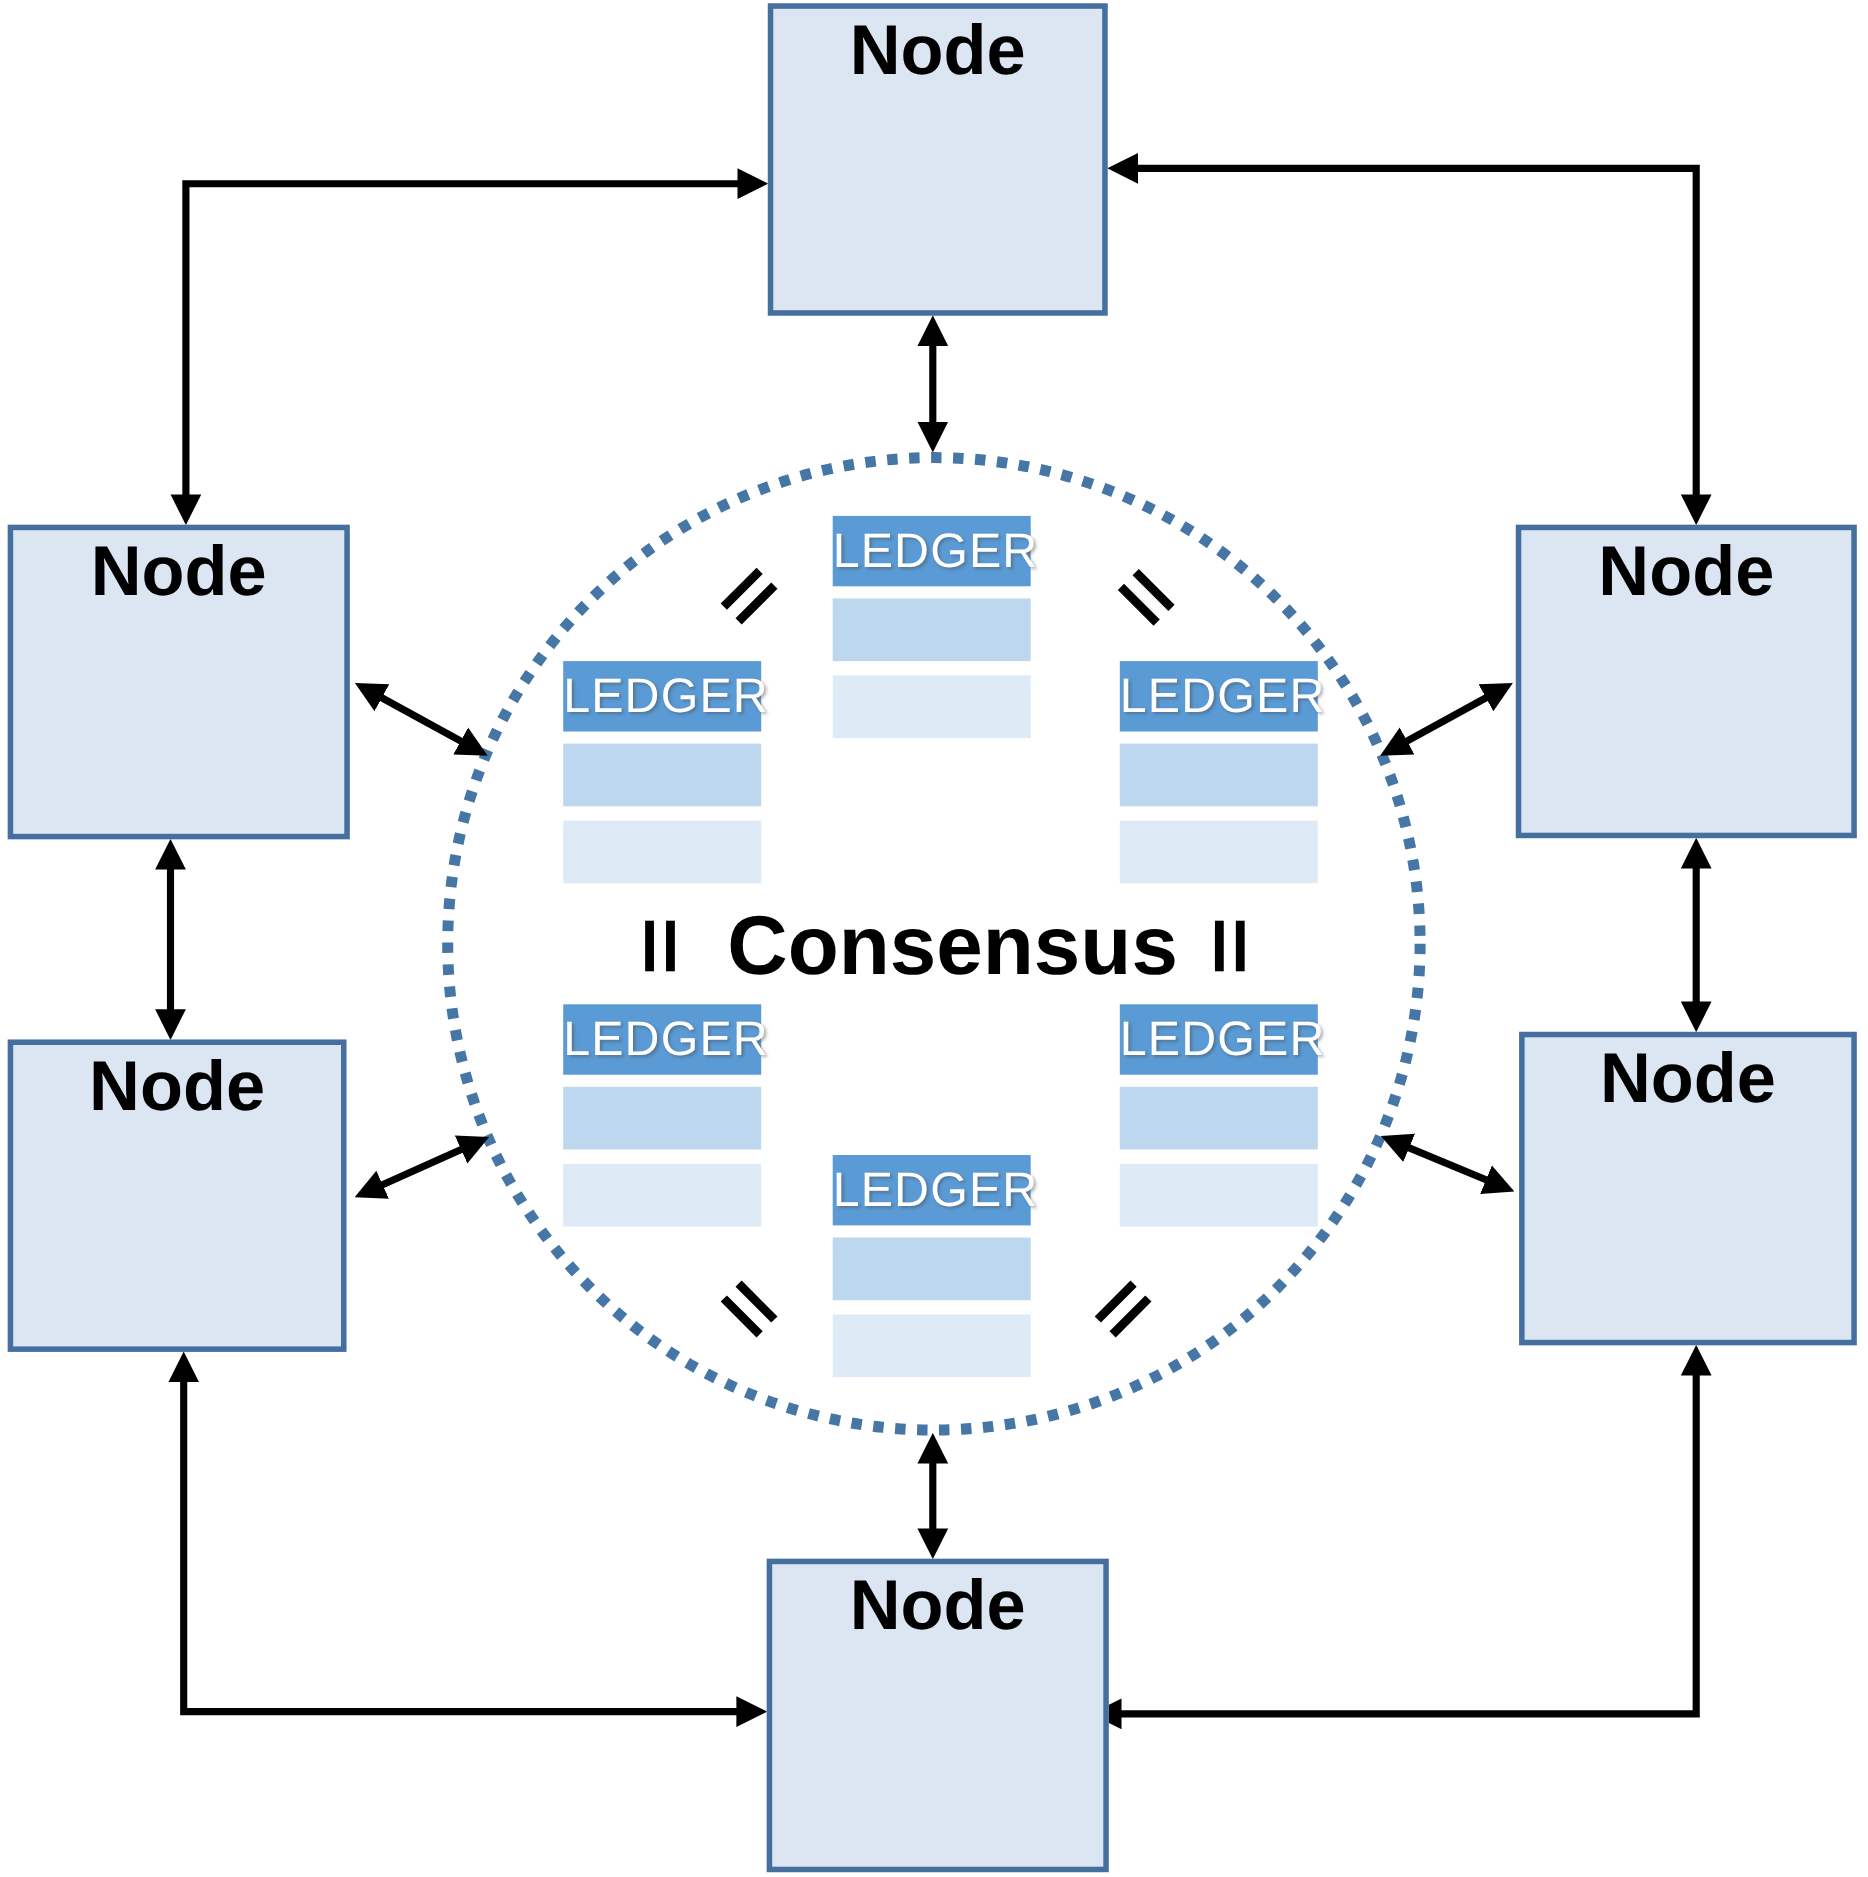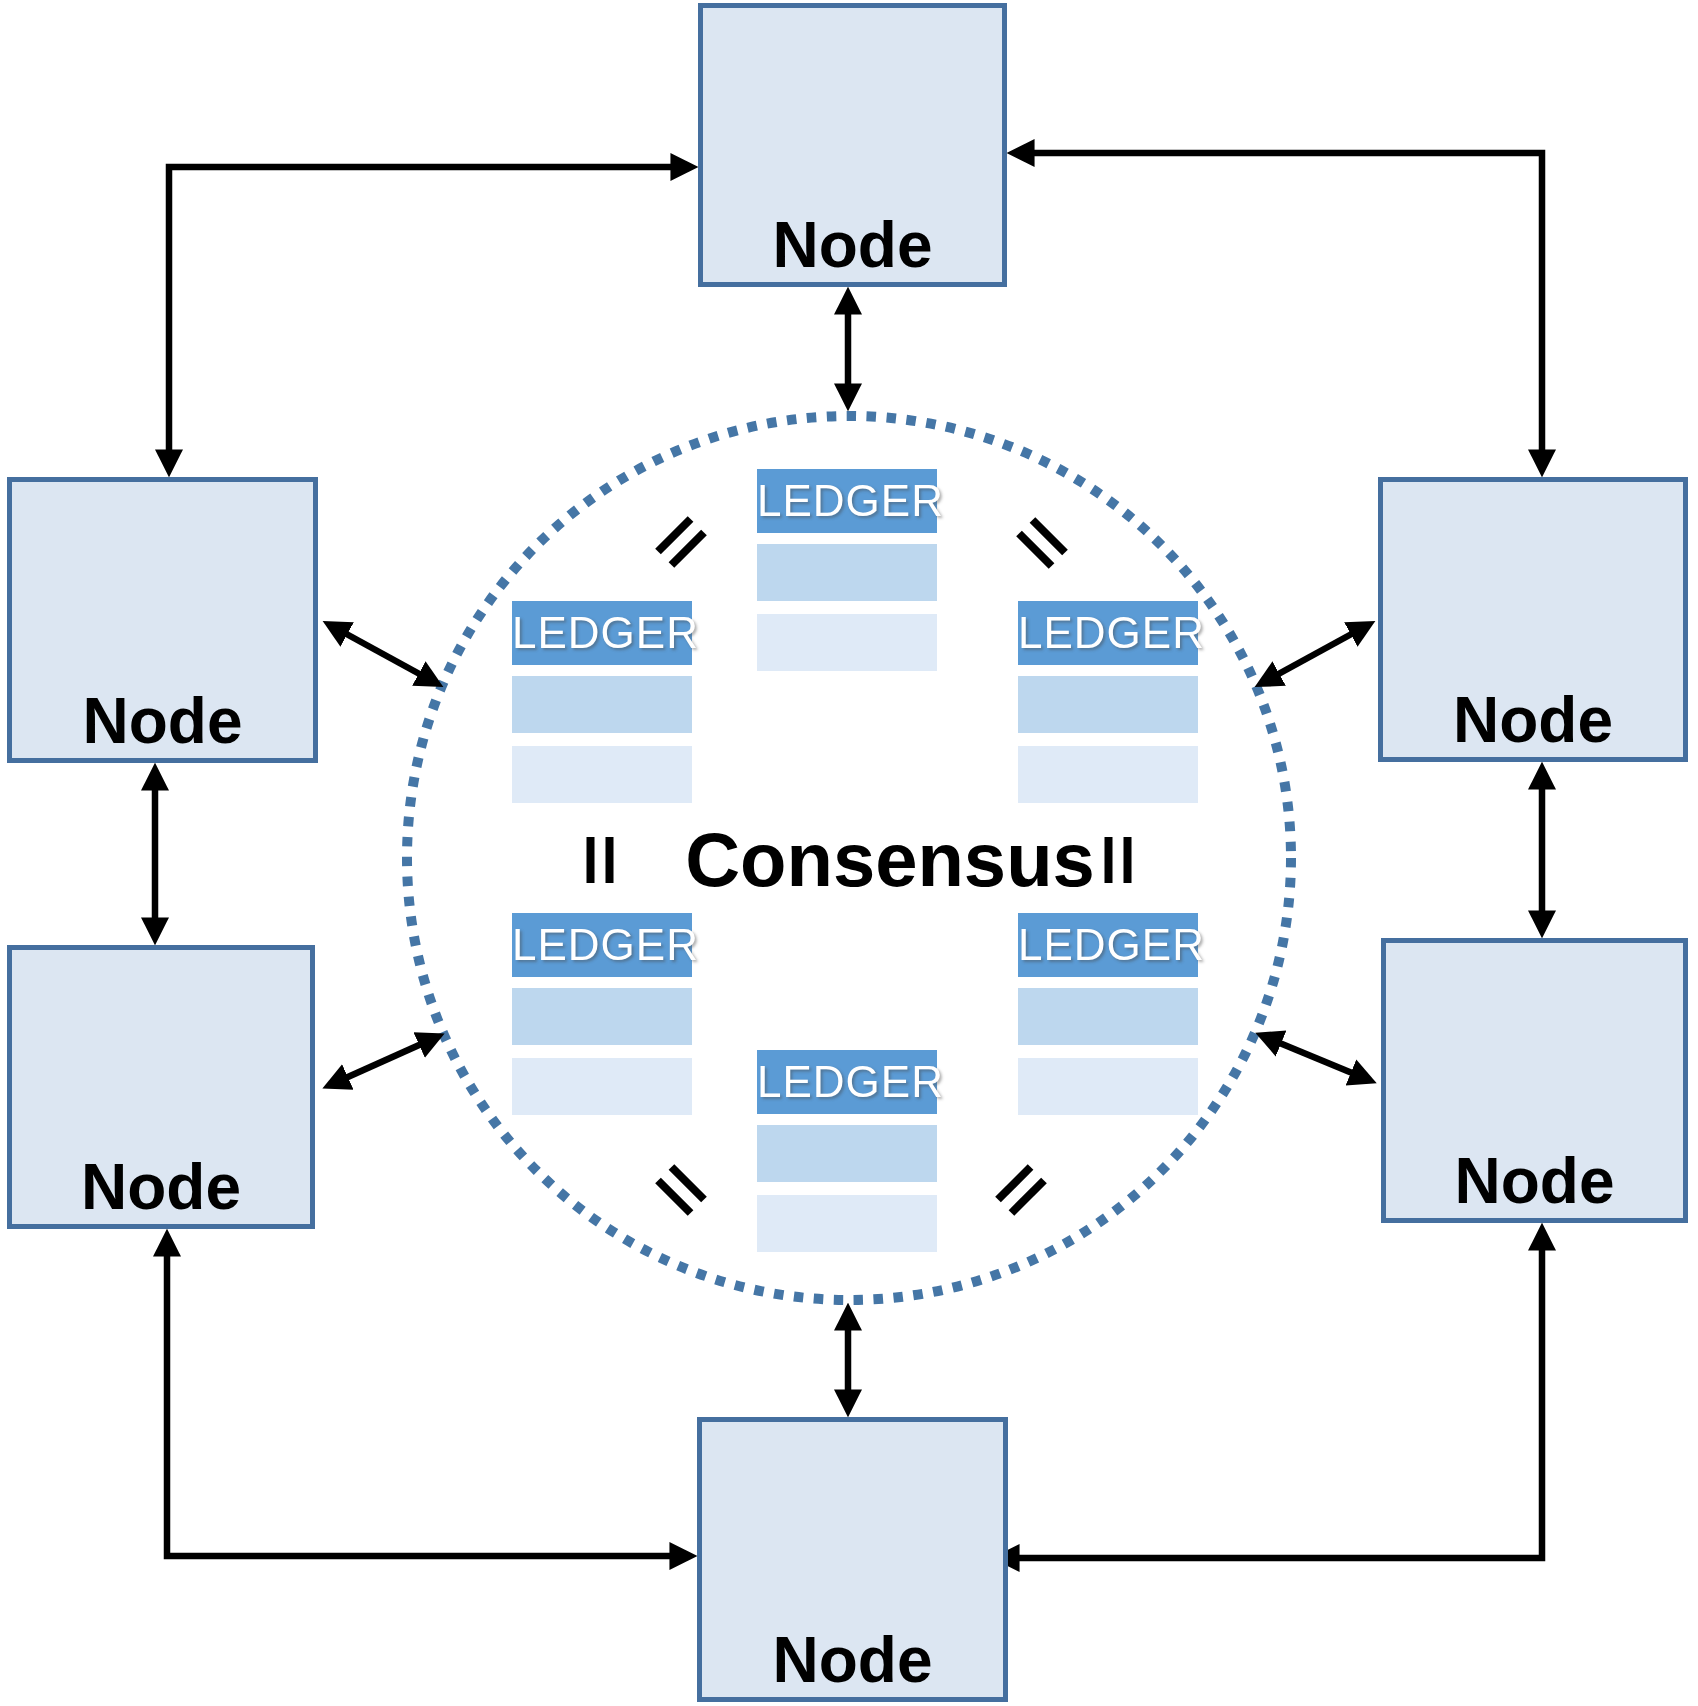--- a/index.html
+++ b/index.html
@@ -11,21 +11,21 @@
     overflow:hidden;
   }
   .overlay{position:absolute;left:0;top:0;width:1698px;height:1706px;}
 
   
   .node{
     position:absolute;
     box-sizing:border-box;
     background:var(--node-fill,#dce6f2);
     border:5px solid var(--node-border,#456f9f);
-    display:flex;align-items:flex-end;justify-content:center;
+    display:flex;align-items:flex-start;justify-content:center;
   }
   .node-label{
     font-size:64px;font-weight:bold;color:#000;
     letter-spacing:0px;
   }
 
   
   .ledger{position:absolute;width:180px;}
   .ledger-header{
     box-sizing:border-box;
@@ -48,21 +48,21 @@
   .equals i{
     display:block;width:46px;height:8px;background:#000;
   }
   .equals i + i{margin-top:11px;}
 
   
   .consensus-label{
     position:absolute;
     left:656px;top:816px;width:420px;height:88px;
     line-height:88px;text-align:center;
-    font-size:76px;font-weight:bold;color:#000;margin-left:24px;
+    font-size:76px;font-weight:bold;color:#000;
   }
 </style>
 </head>
 <body>
 
 <div class="stage">
 
   <svg class="overlay" viewBox="0 0 1698 1706">
     <defs>
       <marker id="ah" viewBox="0 0 10 10" refX="7" refY="5" markerWidth="4.3" markerHeight="4.7" orient="auto-start-reverse" markerUnits="strokeWidth">

